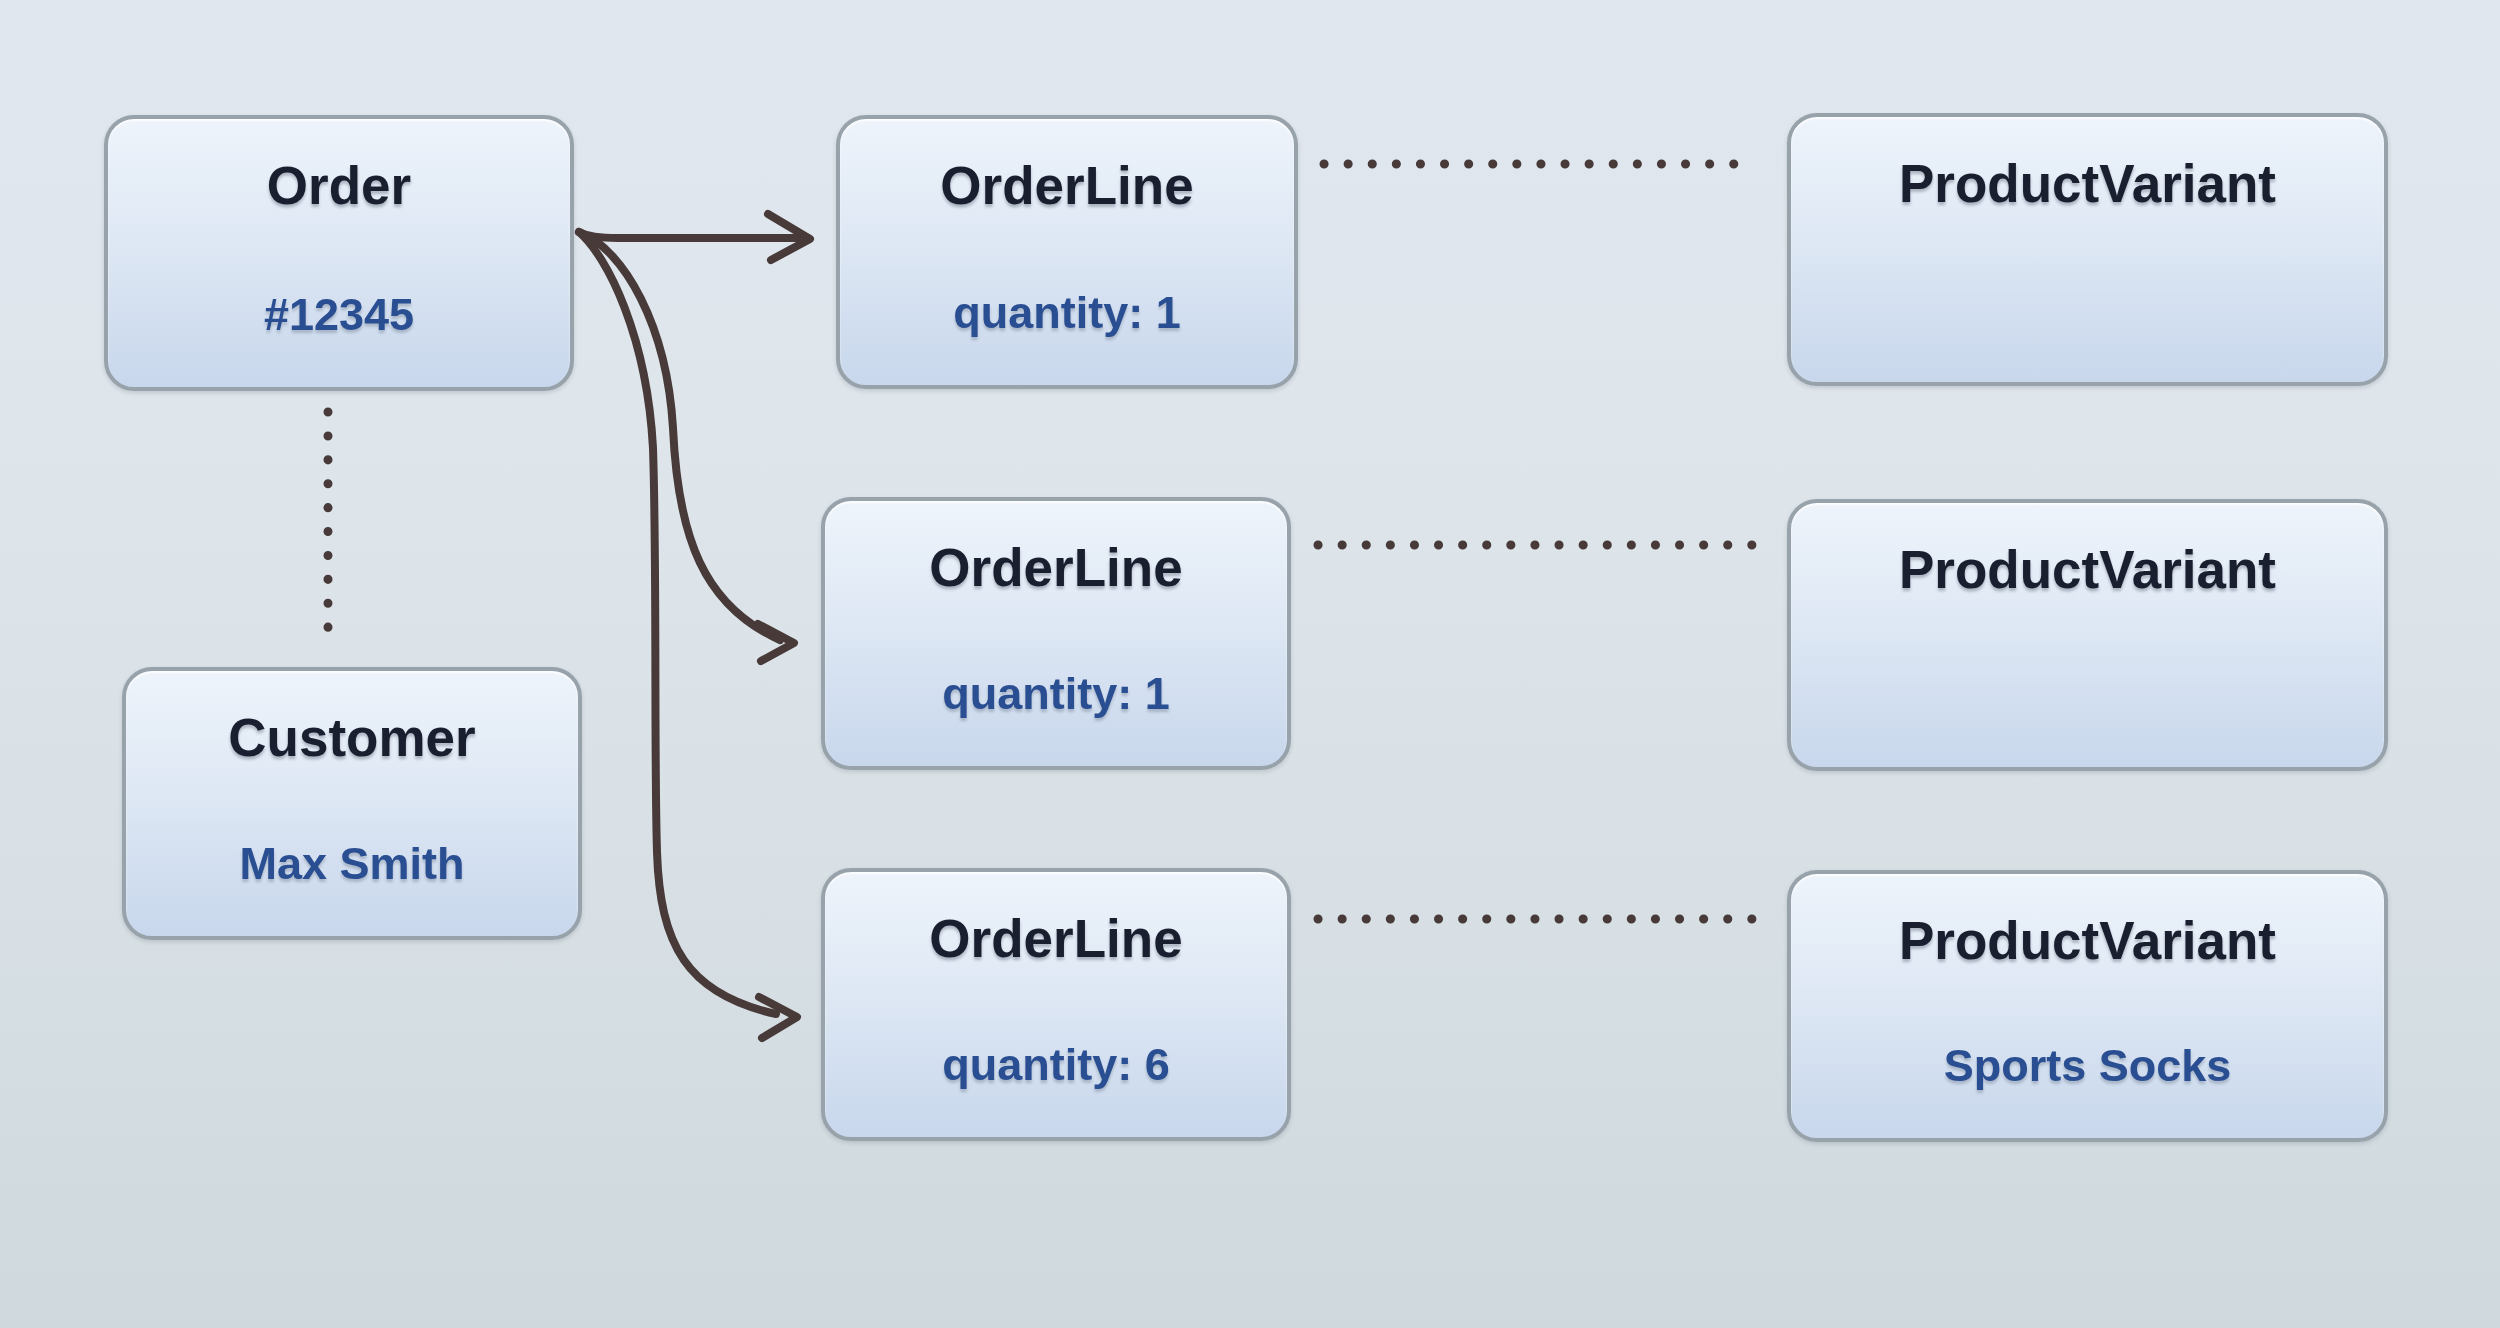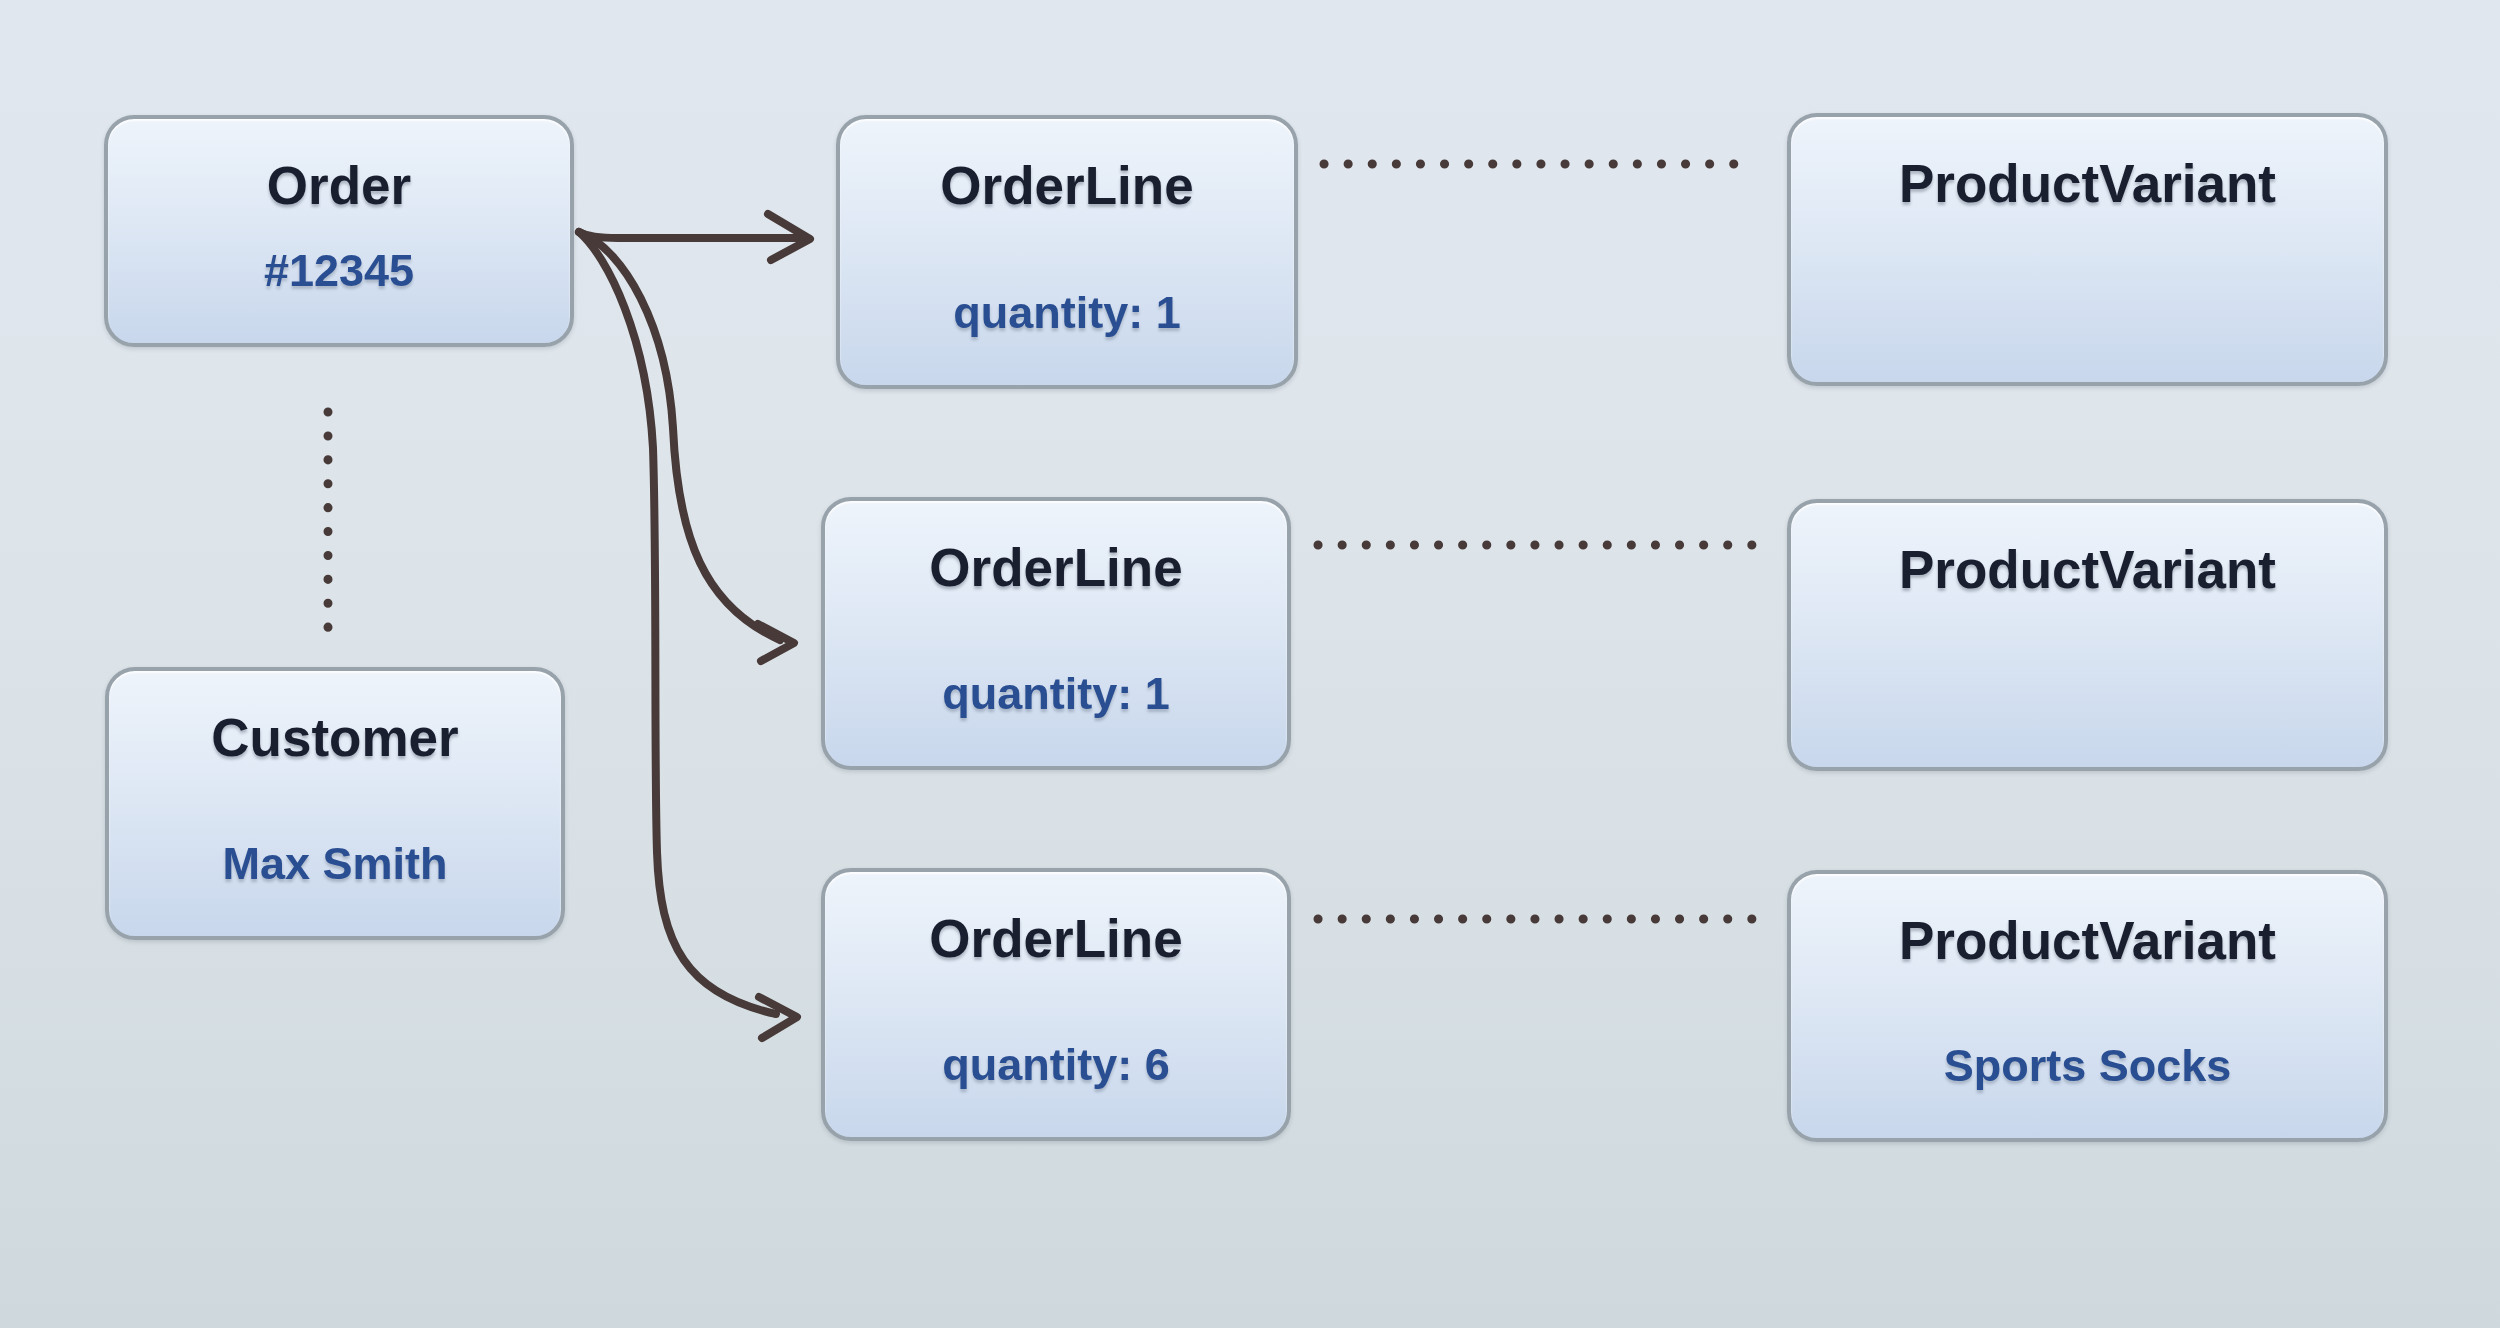--- a/index.html
+++ b/index.html
@@ -50,22 +50,22 @@
   }
   .node-value {
     font-size: 45px;
     font-weight: bold;
     color: #2a4e92;
     line-height: 1;
     text-shadow: 0 3px 3px rgba(25,35,55,0.22);
     white-space: nowrap;
   }
   
-  #node-order           { left: 104px;  top: 115px; width: 470px; height: 232px; }
-  #node-customer        { left: 105px;  top: 667px; width: 460px; height: 273px; }
+  #node-order           { left: 104px;  top: 115px; width: 470px; height: 276px; }
+  #node-customer        { left: 122px;  top: 667px; width: 460px; height: 273px; }
   #node-orderline1      { left: 836px;  top: 115px; width: 462px; height: 274px; }
   #node-orderline2      { left: 821px;  top: 497px; width: 470px; height: 273px; }
   #node-orderline3      { left: 821px;  top: 868px; width: 470px; height: 273px; }
   #node-productvariant1 { left: 1787px; top: 113px; width: 601px; height: 273px; }
   #node-productvariant2 { left: 1787px; top: 499px; width: 601px; height: 272px; }
   #node-productvariant3 { left: 1787px; top: 870px; width: 601px; height: 272px; }
 </style>
 </head>
 <body>
 

